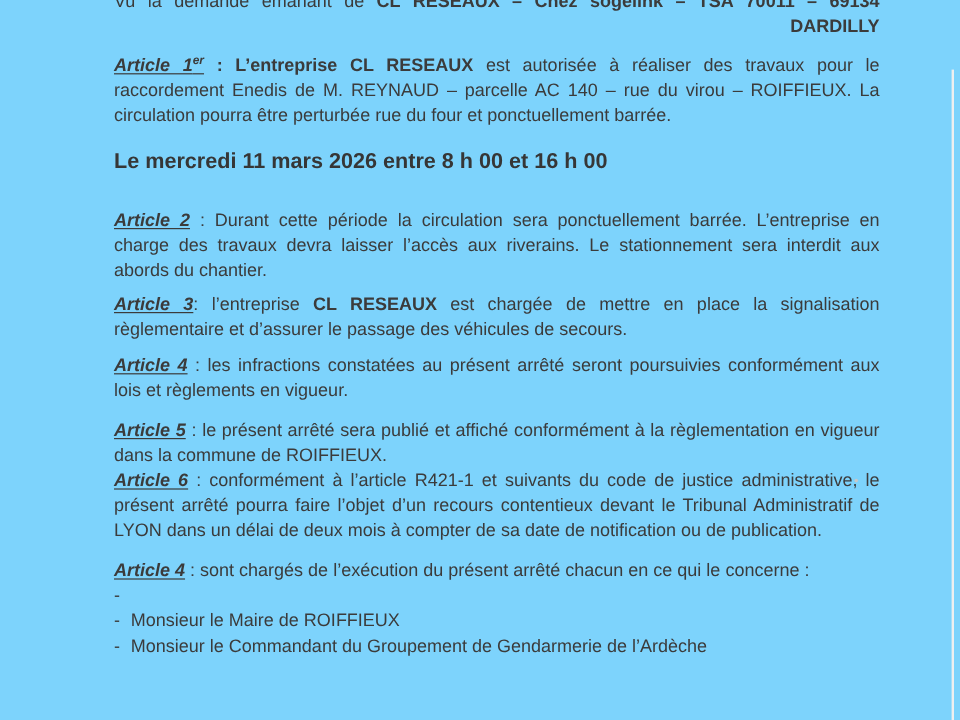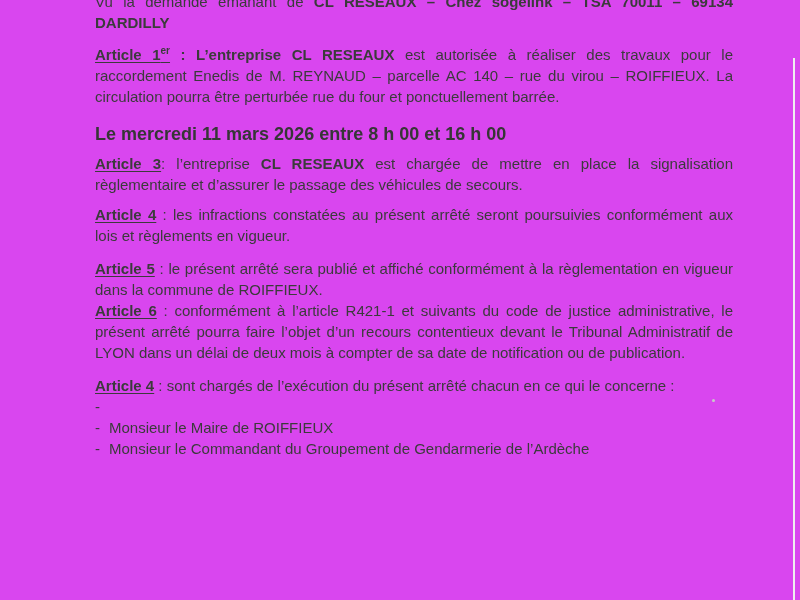--- a/index.html
+++ b/index.html
@@ -1,40 +1,40 @@
 <!DOCTYPE html>
 <html><head>
 <meta charset="utf-8">
 <style>
   html, body { margin: 0; padding: 0; }
   .page {
     position: relative;
     width: 800px;
     height: 600px;
-    background: #d946ef;
+    background: #7dd3fc;
     overflow: hidden;
     font-family: "Liberation Sans", sans-serif;
     color: #3b3b3b;
   }
   .content {
     position: absolute;
     left: 95px;
     top: 0;
     width: 638px;
   }
   .intro {
     margin-top: -9px;
     font-size: 15px;
     line-height: 21px;
   }
   .intro-line1 {
     text-align: justify;
     text-align-last: justify;
   }
-  .bold { font-weight: bold; }
+  .bold { font-weight: bold; text-align: right; }
   .doc-title {
     margin-top: 1px;
     font-size: 21px;
     line-height: 25px;
     font-weight: bold;
     text-align: center;
     letter-spacing: 0.5px;
     color: #363636;
   }
   .para {
@@ -55,20 +55,21 @@
   .art2 { margin-top: 27px; }
   .art3 { margin-top: 7px; }
   .art4 { margin-top: 9px; }
   .art5 { margin-top: 12px; }
   .art6 { }
   .art7 { margin-top: 12px; }
   .label {
     font-weight: bold;
     text-decoration: underline;
     text-underline-offset: 2px;
+    font-style: italic;
   }
   .label sup {
     font-size: 10px;
     line-height: 0;
   }
   .exec-list {
     margin: 0;
     font-size: 15px;
     line-height: 21px;
   }
@@ -104,20 +105,21 @@
     <div class="intro">
       <div class="intro-line1"><span>Vu la demande émanant de </span><span class="bold">CL RESEAUX – Chez sogelink – TSA 70011 – 69134</span></div>
       <div class="intro-line2 bold">DARDILLY</div>
     </div>
 
 
     <p class="para art1"><span class="label"><span>Article 1</span><sup>er</sup></span><span class="bold"> : L’entreprise CL RESEAUX</span><span> est autorisée à réaliser des travaux pour le raccordement Enedis de M. REYNAUD – parcelle AC 140 – rue du virou – ROIFFIEUX. La circulation pourra être perturbée rue du four et ponctuellement barrée.</span></p>
 
     <div class="date-heading">Le mercredi 11 mars 2026 entre 8 h 00 et 16 h 00</div>
 
+    <p class="para art2"><span class="label">Article 2</span><span> : Durant cette période la circulation sera ponctuellement barrée. L’entreprise en charge des travaux devra laisser l’accès aux riverains. Le stationnement sera interdit aux abords du chantier.</span></p>
 
     <p class="para art3"><span class="label">Article 3</span><span>: l’entreprise </span><span class="bold">CL RESEAUX</span><span> est chargée de mettre en place la signalisation règlementaire et d’assurer le passage des véhicules de secours.</span></p>
 
     <p class="para art4"><span class="label">Article 4</span><span> : les infractions constatées au présent arrêté seront poursuivies conformément aux lois et règlements en vigueur.</span></p>
 
     <p class="para art5"><span class="label">Article 5</span><span> : le présent arrêté sera publié et affiché conformément à la règlementation en vigueur dans la commune de ROIFFIEUX.</span></p>
 
     <p class="para art6"><span class="label">Article 6</span><span> : conformément à l’article R421-1 et suivants du code de justice administrative, le présent arrêté pourra faire l’objet d’un recours contentieux devant le Tribunal Administratif de LYON dans un délai de deux mois à compter de sa date de notification ou de publication.</span></p>
 
     <p class="para art7"><span class="label">Article 4</span><span> : sont chargés de l’exécution du présent arrêté chacun en ce qui le concerne :</span></p>

